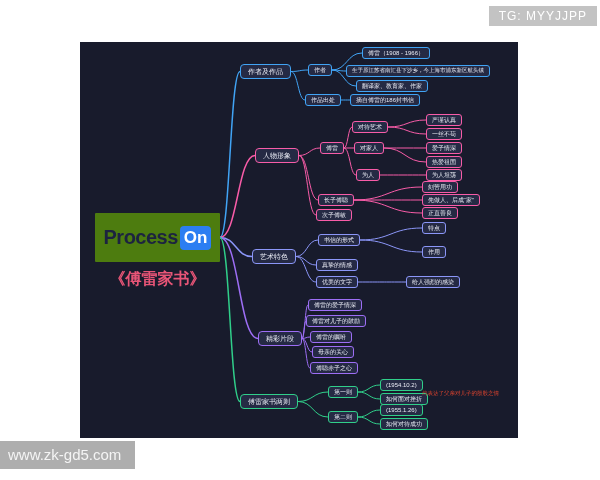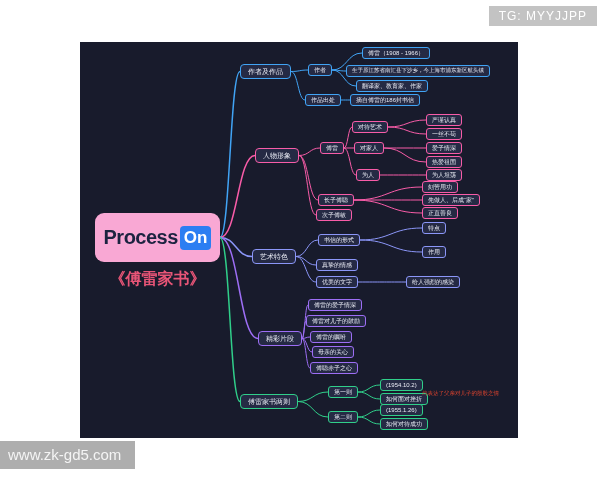--- a/index.html
+++ b/index.html
@@ -17,21 +17,21 @@
     position:absolute;
     background:#252a44;color:#e9ebf4;
     border:1px solid #777;border-radius:3px;
     font-size:6px;line-height:1;padding:2px 5px;
     white-space:nowrap;z-index:2;
   }
   .node.main{font-size:7px;padding:3px 7px;border-width:1.5px;border-radius:4px;}
   .node.sm{font-size:5.5px;}
   .root-logo{
     position:absolute;left:15px;top:171px;width:125px;height:49px;
-    background:#f9a8d4;border-radius:9px;
+    background:#4d7c0f;border-radius:1px;
     display:flex;align-items:center;justify-content:center;gap:2px;z-index:2;
   }
   .logo-text{font-size:20px;font-weight:bold;color:#1c2340;letter-spacing:-0.5px;}
   .logo-badge{font-size:17px;font-weight:bold;color:#ffffff;background:#2c7ef2;border-radius:4px;padding:2px 4px;}
   .subtitle{
     position:absolute;left:15px;top:227px;width:125px;text-align:center;
     font-size:16px;font-weight:bold;z-index:2;
   }
   .annotation{
     position:absolute;left:342px;top:348px;font-size:5.5px;white-space:nowrap;z-index:2;

